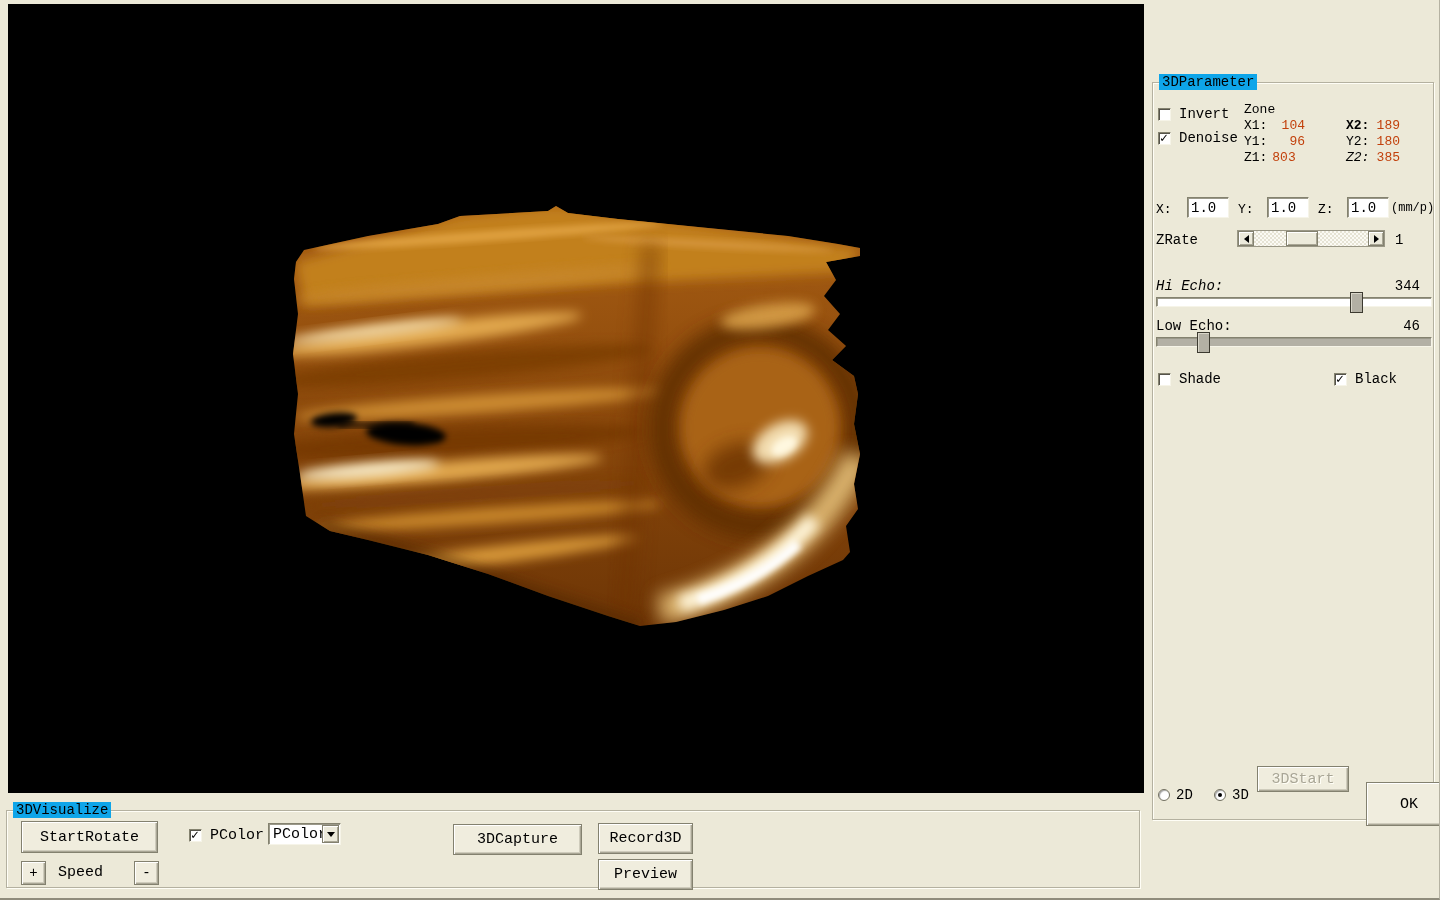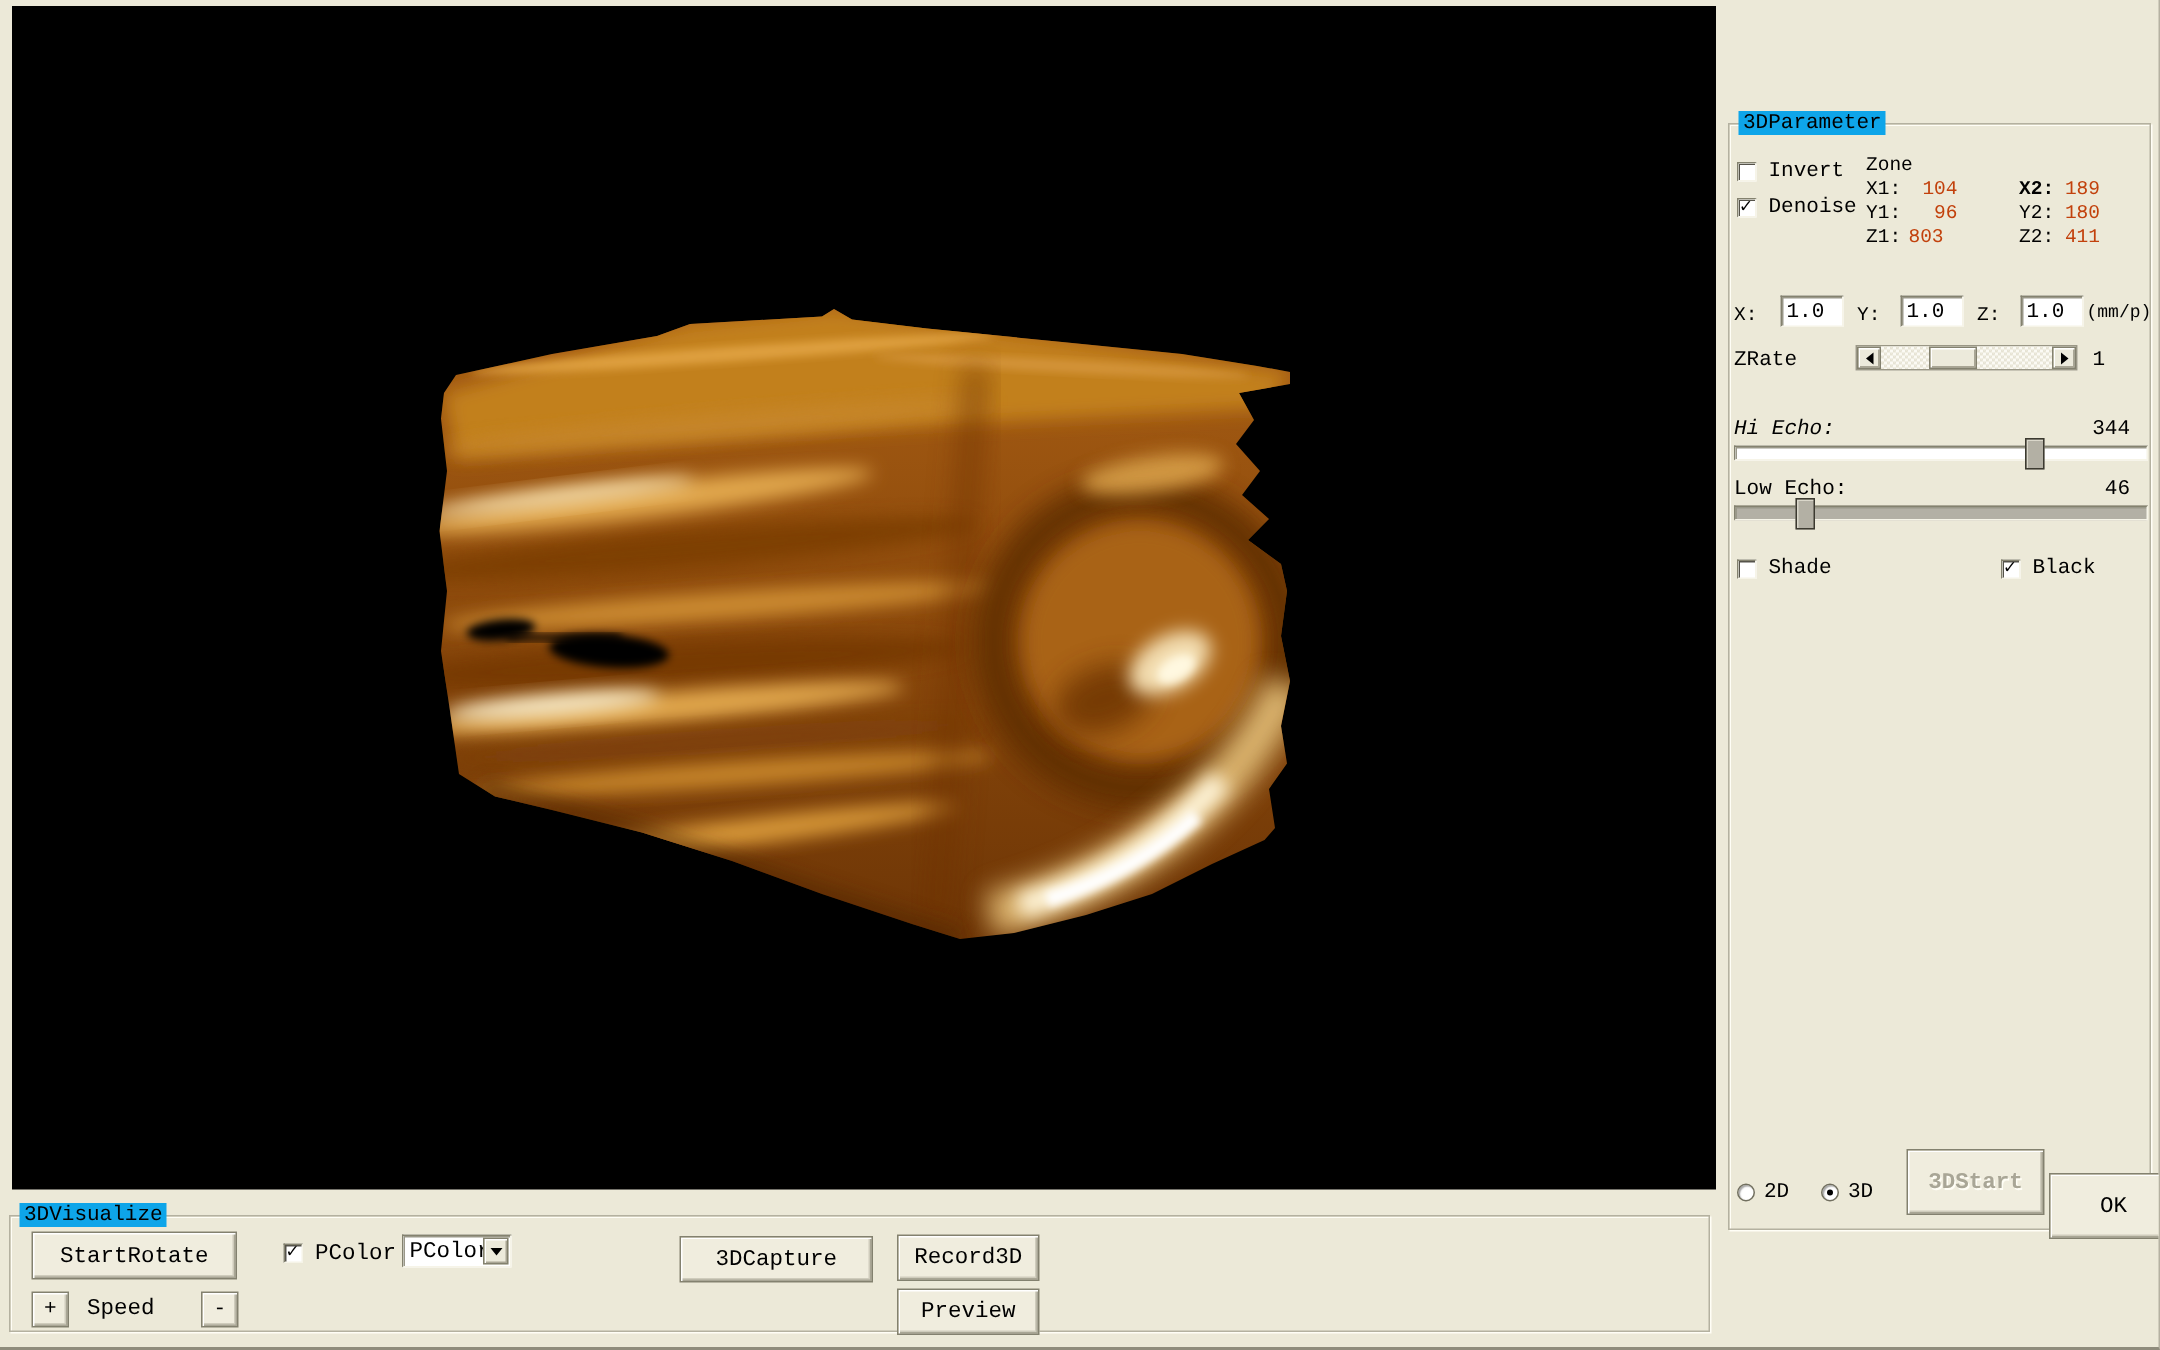--- a/index.html
+++ b/index.html
@@ -183,22 +183,22 @@
     <span class="lbl-sm" style="left:193px; top:35px;font-weight:bold;">X2:</span>
     <span class="lbl-sm val-blue" style="left:213px; top:35px; width:34px; text-align:right;">189</span>
 
     <span class="lbl-sm" style="left:91px; top:51px;">Y1:</span>
     <span class="lbl-sm val-blue" style="left:110px; top:51px; width:42px; text-align:right;">96</span>
     <span class="lbl-sm" style="left:193px; top:51px;">Y2:</span>
     <span class="lbl-sm val-blue" style="left:213px; top:51px; width:34px; text-align:right;">180</span>
 
     <span class="lbl-sm" style="left:91px; top:67px;">Z1:</span>
     <span class="lbl-sm val-blue" style="left:110px; top:67px; width:42px; text-align:center;">803</span>
-    <span class="lbl-sm" style="left:193px; top:67px;">Z2:</span>
-    <span class="lbl-sm val-blue" style="left:213px; top:67px; width:34px; text-align:right;">411</span>
+    <span class="lbl-sm" style="left:193px; top:67px;font-style:italic;">Z2:</span>
+    <span class="lbl-sm val-blue" style="left:213px; top:67px; width:34px; text-align:right;">385</span>
 
     <span class="lbl-sm" style="left:3px; top:119px;">X:</span>
     <input class="textbox" style="left: 34px; top: 114px; width: 42px; height: 21px;" value="1.0">
     <span class="lbl-sm" style="left:85px; top:119px;">Y:</span>
     <input class="textbox" style="left: 114px; top: 114px; width: 42px; height: 21px;" value="1.0">
     <span class="lbl-sm" style="left:165px; top:119px;">Z:</span>
     <input class="textbox" style="left: 194px; top: 114px; width: 42px; height: 21px;" value="1.0">
     <span class="lbl-sm" style="left:238px; top:118px; font-size:12px;">(mm/p)</span>
 
     <span class="lbl" style="left:3px; top:150px;">ZRate</span>
@@ -226,21 +226,21 @@
 
     <span class="checkbox" style="left:5px; top:290px;"></span>
     <span class="lbl" style="left:26px; top:289px;">Shade</span>
     <span class="checkbox on" style="left:181px; top:290px;"></span>
     <span class="lbl" style="left:202px; top:289px;">Black</span>
 
     <span class="radio" style="left:5px; top:706px;"></span>
     <span class="lbl" style="left:23px; top:705px;">2D</span>
     <span class="radio on" style="left:61px; top:706px;"></span>
     <span class="lbl" style="left:79px; top:705px;">3D</span>
-    <button class="btn disabled" style="left:118px; top:683px; width:92px; height:44px;font-weight:bold;">3DStart</button>
+    <button class="btn disabled" style="left:104px; top:683px; width:92px; height:26px;">3DStart</button>
     <button class="btn" style="left:213px; top:683px; width:86px; height:44px;margin-top:16px;">OK</button>
   </div>
 
   <div class="groupbox" style="left:6px; top:810px; width:1134px; height:78px;">
     <span class="groupbox-label">3DVisualize</span>
 
     <button class="btn" style="left:14px; top:10px; width:137px; height:32px;">StartRotate</button>
 
     <button class="btn" style="left:14px; top:50px; width:25px; height:24px; font-size:14px;">+</button>
     <span class="lbl" style="left:51px; top:54px; font-size:15px;">Speed</span>

